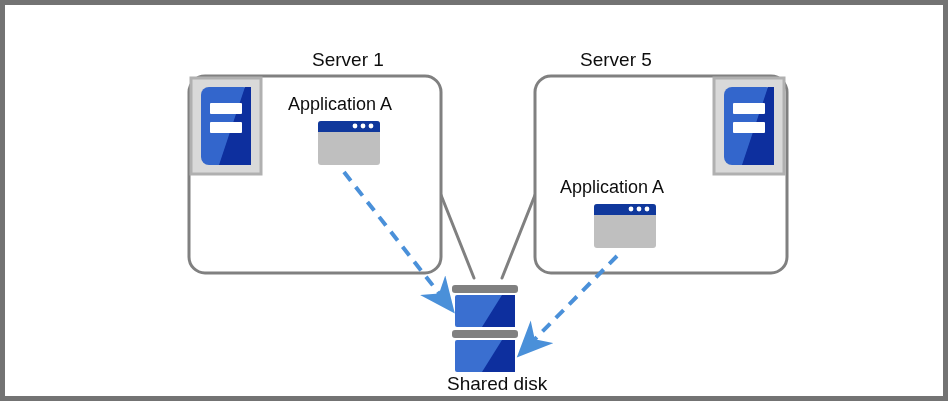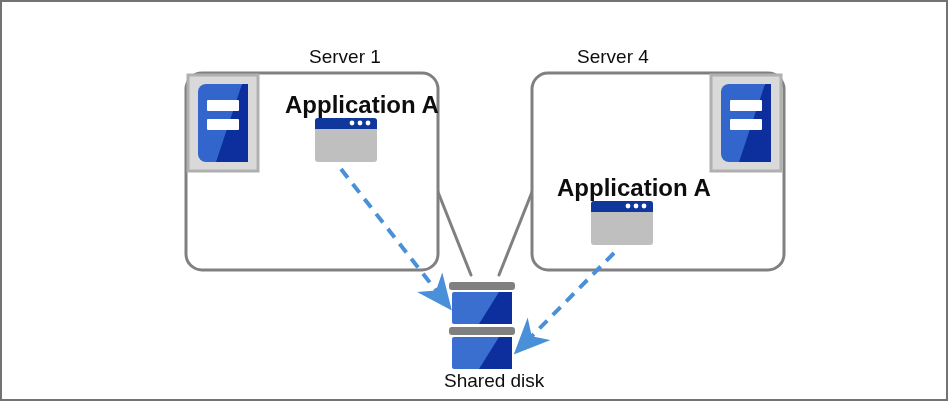--- a/index.html
+++ b/index.html
@@ -8,43 +8,42 @@
     background: #ffffff;
   }
   body {
     font-family: "Liberation Sans", sans-serif;
   }
   #canvas {
     position: relative;
     width: 948px;
     height: 401px;
     background: #ffffff;
-    border: 2px solid #737373;
+    border: 5px solid #737373;
     box-sizing: border-box;
     overflow: hidden;
   }
   #diagram-svg {
     position: absolute;
     left: 0;
     top: 0;
     width: 948px;
     height: 401px;
   }
   .label {
     position: absolute;
     color: #0d0d0d;
     white-space: nowrap;
     font-family: "Liberation Sans", sans-serif;
   }
   .title-label {
     font-size: 19px;
   }
   .app-label {
-    font-size: 24px;
-    font-weight: bold;
+    font-size: 18px;
   }
   .disk-label {
     font-size: 19px;
     margin-left: 20px;
   }
 </style>
 </head>
 <body>
 
 <div id="canvas">
@@ -130,21 +129,21 @@
     <g>
       <line x1="339" y1="167" x2="440" y2="296" stroke="#4a90d9" stroke-width="4" stroke-dasharray="11 8" marker-end="url(#blue-arrowhead)"></line>
     </g>
     <g>
       <line x1="612" y1="251" x2="523" y2="341" stroke="#4a90d9" stroke-width="4" stroke-dasharray="11 8" marker-end="url(#blue-arrowhead)"></line>
     </g>
   </svg>
 
   <div class="label title-label" style="left:307px; top:44px;">Server 1</div>
 
-  <div class="label title-label" style="left:575px; top:44px;">Server 4</div>
+  <div class="label title-label" style="left:575px; top:44px;">Server 5</div>
 
   <div class="label app-label" style="left:283px; top:89px;">Application A</div>
 
   <div class="label app-label" style="left:555px; top:172px;">Application A</div>
 
   <div class="label disk-label" style="left:422px; top:368px;">Shared disk</div>
 
 </div>
 
 </body></html>

